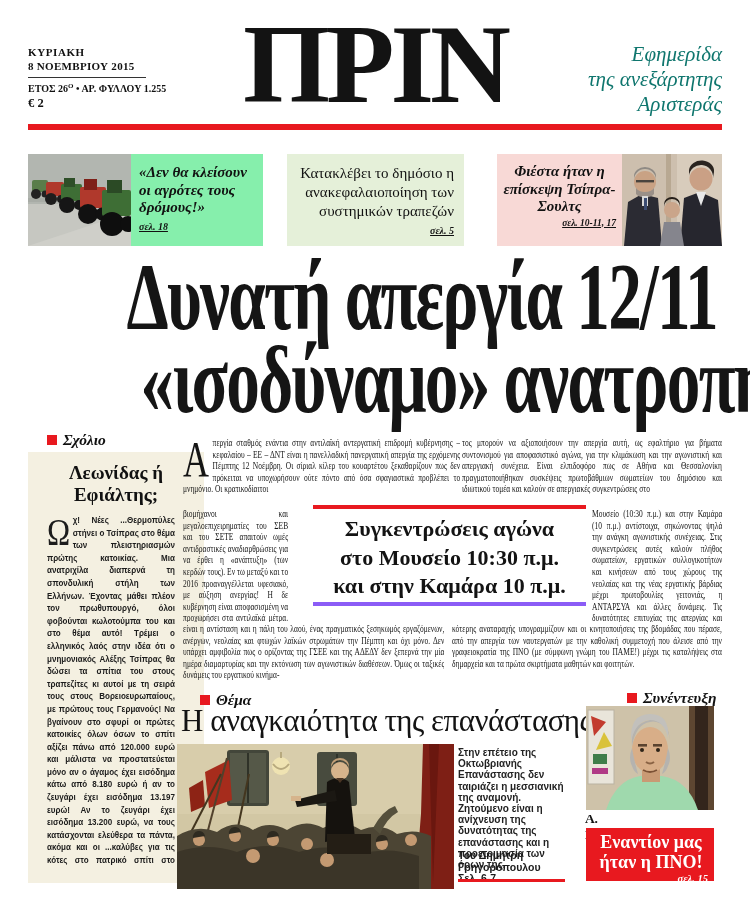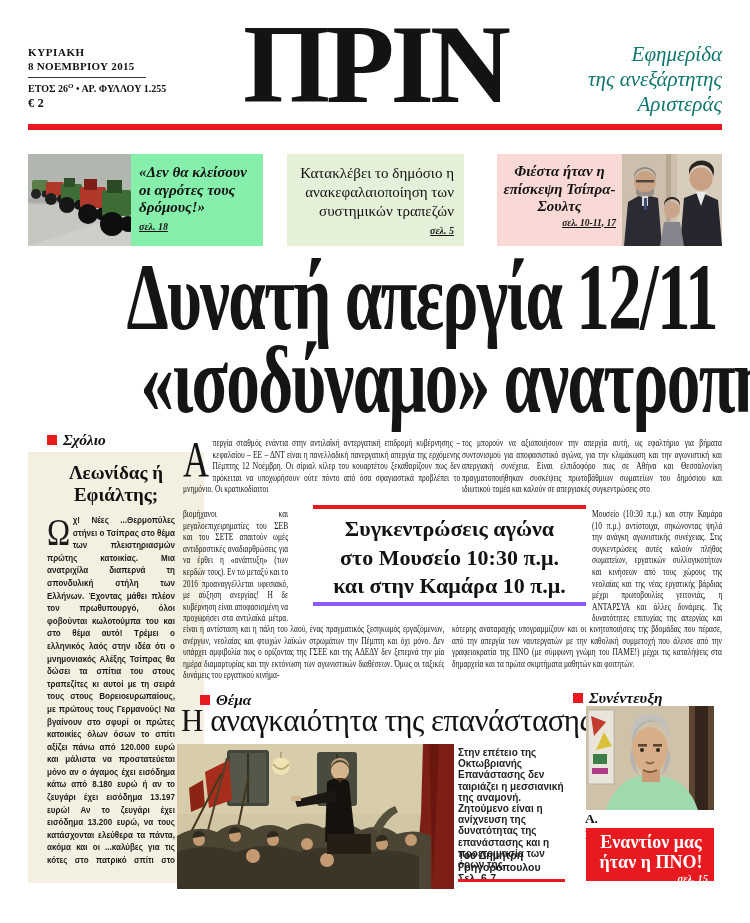--- a/index.html
+++ b/index.html
@@ -284,21 +284,21 @@
   </div>
 
   <div class="abs thema-sum">Στην επέτειο της Οκτωβριανής Επανάστασης δεν ταιριάζει η μεσσιανική της αναμονή. Ζητούμενο είναι η ανίχνευση της δυνατότητας της επανάστασης και η προετοιμασία των όρων της.</div>
 
   <div class="abs byline">
     <div>Του Δημήτρη Γρηγορόπουλου</div>
     <div>Σελ. 6-7</div>
   </div>
   <div class="abs redline"></div>
 
-  <div class="abs seclabel" style="left:556px;top:689px;font-family:Liberation Serif, serif;">
+  <div class="abs seclabel" style="left:610px;top:689px;font-family:Liberation Serif, serif;">
     <span class="sq"></span><span>Συνέντευξη</span>
   </div>
 
   <div class="abs photo" style="left:586px;top:706px;width:128px;height:104px;">
     <svg width="128" height="104" viewBox="0 0 128 104">
       <rect width="128" height="104" fill="#cec2a9"></rect>
       <rect x="103" width="25" height="104" fill="#5d4631"></rect>
       <rect x="109" width="13" height="104" fill="#33251c"></rect>
 
       <rect x="2" y="4" width="26" height="74" fill="#e9e5da" stroke="#b9b2a2"></rect>

